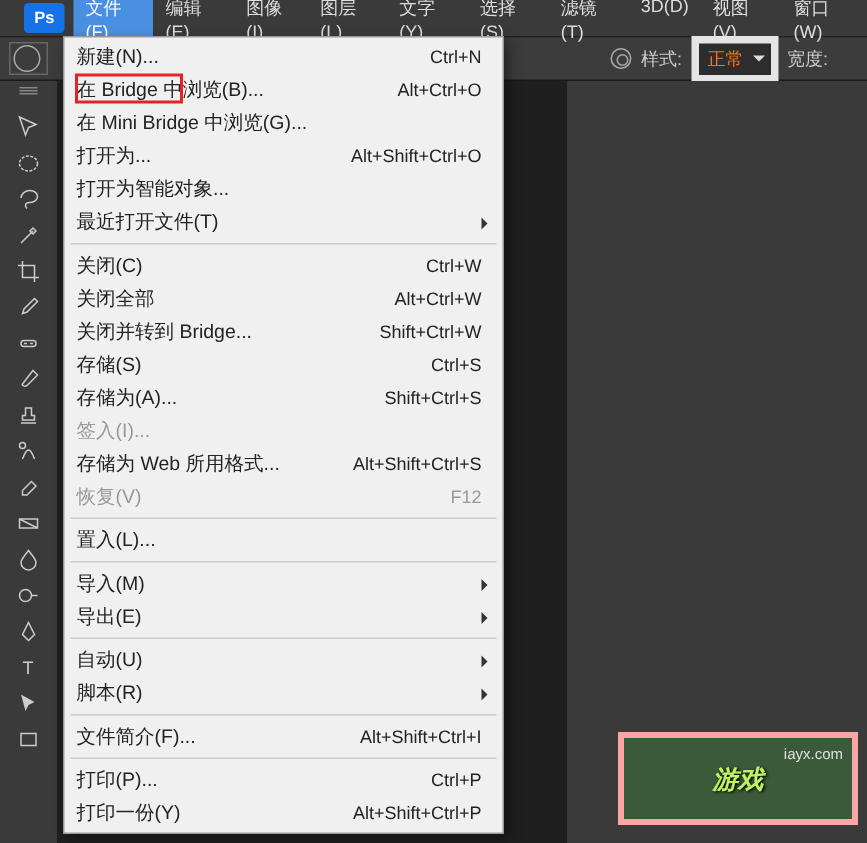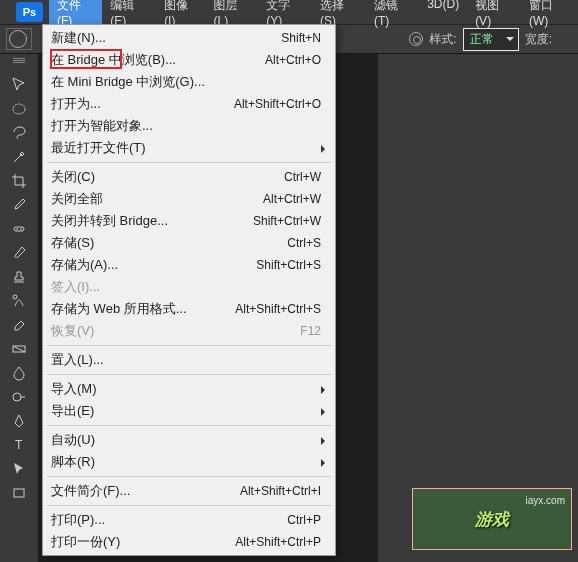--- a/index.html
+++ b/index.html
@@ -11,21 +11,21 @@
   .menu-item { color: #ddd; font-size: 12px; padding: 4px 8px; cursor: default; }
   .menu-item.active { background: #4a90e2; color: #fff; }
   
   
   .optionsbar { height: 30px; background: #3c3c3c; border-top: 1px solid #222; border-bottom: 1px solid #1a1a1a; display: flex; align-items: center; padding: 0 6px; color: #ddd; font-size: 12px; }
   .opt-swatch { width: 26px; height: 22px; border: 1px solid #666; margin-right: 8px; position: relative; }
   .opt-swatch .circ { width: 18px; height: 18px; border: 1px solid #aaa; border-radius: 50%; position: absolute; left: 2px; top: 1px; }
   .opt-group { display: flex; align-items: center; gap: 6px; margin-left: auto; margin-right: 20px; }
   .gear-icon { width: 14px; height: 14px; border: 1px solid #aaa; border-radius: 50%; position: relative; }
   .gear-icon::after { content: ""; position: absolute; width: 6px; height: 6px; border: 1px solid #aaa; border-radius: 50%; left: 3px; top: 3px; }
-  .style-select { background: #2d2d2d; border: 1px solid #e5e5e5; color: #86efac; font-size: 12px; padding: 2px 18px 2px 6px; position: relative; min-width: 56px; }
+  .style-select { background: #2d2d2d; border: 5px solid #e5e5e5; color: #f97316; font-size: 12px; padding: 2px 18px 2px 6px; position: relative; min-width: 56px; }
   .style-select::after { content: ""; position: absolute; right: 4px; top: 8px; border: 4px solid transparent; border-top-color: #ddd; }
   .opt-label { color: #ccc; font-size: 12px; }
   
   
   .toolbar { position: absolute; left: 0; top: 54px; width: 38px; background: #3a3a3a; height: calc(100% - 54px); display: flex; flex-direction: column; align-items: center; padding-top: 4px; gap: 2px; }
   .tool-slot { width: 28px; height: 22px; display: flex; align-items: center; justify-content: center; color: #ccc; }
   .tool-expand { width: 12px; height: 10px; display: flex; flex-direction: column; gap: 1px; margin-bottom: 4px; }
   .tool-expand span { height: 1px; background: #888; }
   .tool-slot svg { width: 18px; height: 18px; }
   
@@ -39,21 +39,21 @@
   .dd-sub::after { content: ""; position: absolute; right: 6px; top: 8px; border: 4px solid transparent; border-left-color: #333; }
   
   
   .red-box { position: absolute; border: 2px solid #e62222; left: 50px; top: 49px; width: 72px; height: 20px; pointer-events: none; }
   
   
   .workspace { position: absolute; left: 38px; top: 54px; right: 0; bottom: 0; background: #1f1f1f; }
   .canvas-edge { position: absolute; left: 340px; top: 0; bottom: 0; right: 0; background: #3a3a3a; }
   
   
-  .watermark { position: absolute; right: 6px; bottom: 12px; width: 160px; height: 62px; background: #3a5a3a; border: 1px solid #fca5a5; display: flex; align-items: center; justify-content: center; }
+  .watermark { position: absolute; right: 6px; bottom: 12px; width: 160px; height: 62px; background: #3a5a3a; border: 4px solid #fca5a5; display: flex; align-items: center; justify-content: center; }
   .watermark .txt { color: #bef264; font-size: 17px; font-weight: bold; text-shadow: 1px 1px 2px #000; font-style: italic; }
   .watermark .sub { position: absolute; top: 6px; right: 6px; color: #e0e0e0; font-size: 10px; }
 </style>
 </head>
 <body>
 
 <div class="menubar">
   <div class="ps-logo">Ps</div>
   <div id="menubar-items" style="display: flex;">
       <div class="menu-item active">文件(F)</div>
@@ -183,21 +183,21 @@
   <div class="tool-slot">
       <svg viewBox="0 0 18 18">
         <rect x="4" y="5" width="10" height="8" fill="none" stroke="#ccc"></rect>
       </svg>
     </div>
 </div>
 
 <div class="dropdown" id="dropdown">
     <div class="dd-item">
       <span>新建(N)...</span>
-      <span class="dd-shortcut">Shift+N</span>
+      <span class="dd-shortcut">Ctrl+N</span>
     </div>
     <div class="dd-item">
       <span>在 Bridge 中浏览(B)...</span>
       <span class="dd-shortcut">Alt+Ctrl+O</span>
     </div>
     <div class="dd-item">
       <span>在 Mini Bridge 中浏览(G)...</span>
     </div>
     <div class="dd-item">
       <span>打开为...</span>

